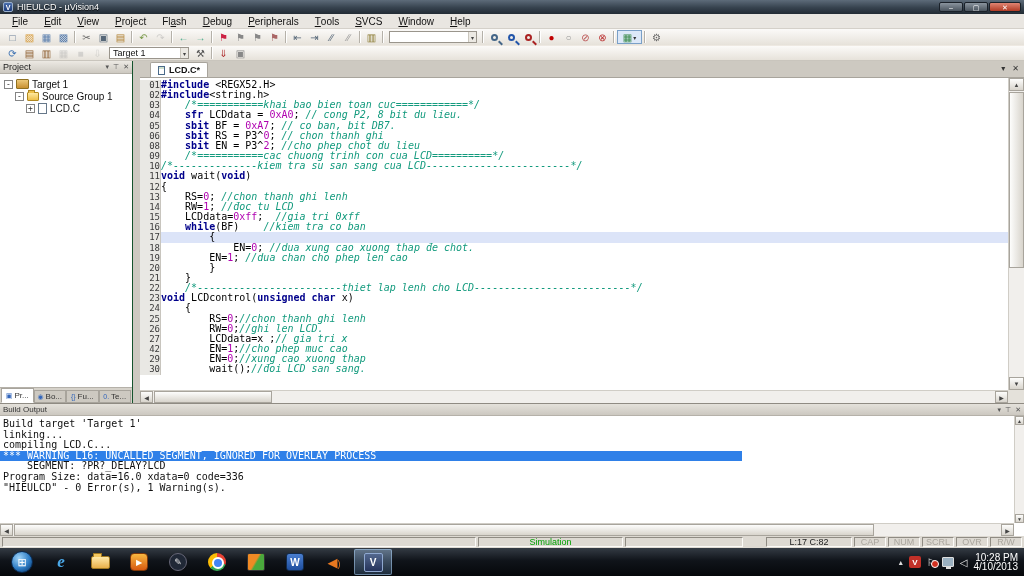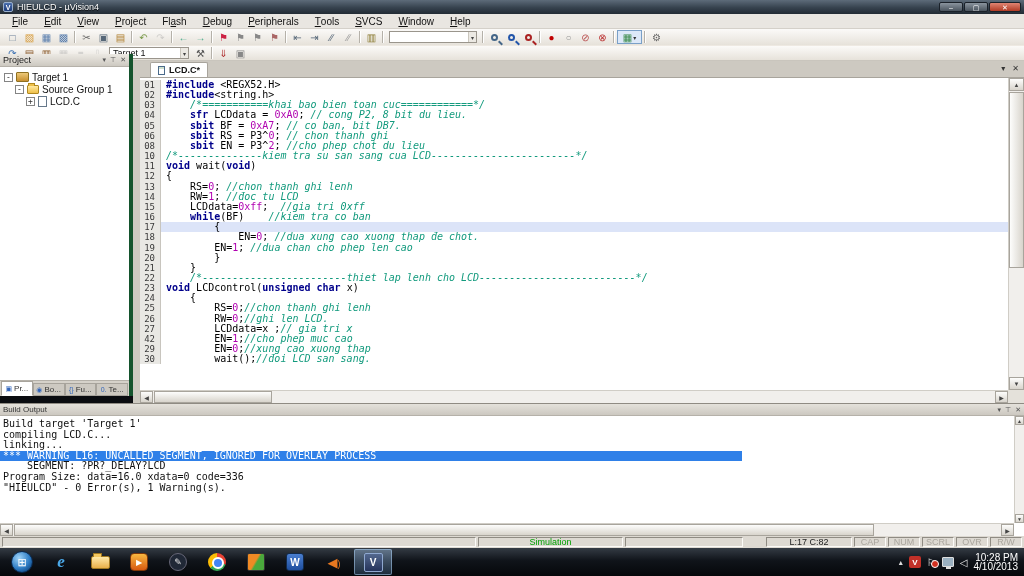--- a/index.html
+++ b/index.html
@@ -44,22 +44,22 @@
   .combo-caret { font-size:6px; color:#444; padding:0 2px; height:100%; display:flex; align-items:center;
     background:#ece9e3; border-left:1px solid #cac6bd; }
   .target-combo { width:80px; height:12px; background:#fff; border:1px solid #9a958c; margin:0 3px;
     display:flex; align-items:center; font-size:9px; padding-left:3px; flex:none; color:#111; }
   .target-combo .tc-label { flex:1; }
   .mag { width:7px; height:7px; border:2px solid currentColor; border-radius:50%; position:relative; }
   .mag::after { content:""; position:absolute; left:5px; top:6px; width:5px; height:2px;
     background:currentColor; transform:rotate(45deg); }
 
   
-  .project-panel { position:absolute; top:54px; left:0; width:133px; height:342px; background:#fff;
-    border-right:4px solid #14532d; display:flex; flex-direction:column; }
+  .project-panel { position:absolute; top:61px; left:0; width:133px; height:342px; background:#fff;
+    border-right:1px solid #14532d; display:flex; flex-direction:column; }
   .panel-header { height:13px; background:linear-gradient(#ece9e3,#cdc9c1); font-size:9px;
     display:flex; align-items:center; padding:0 3px; color:#222; border-bottom:1px solid #b5b1a9; flex:none; }
   .ph-btns { margin-left:auto; display:flex; gap:4px; color:#555; font-size:7px; align-items:center; }
   .tree { flex:1; font-size:10px; padding-top:4px; color:#111; overflow:hidden; }
   .tree-row { display:flex; align-items:center; height:12px; margin-bottom:0; white-space:nowrap; }
   .exp { width:9px; height:9px; border:1px solid #848484; background:#fff; font-size:8px; line-height:7px;
     text-align:center; color:#333; margin-right:3px; flex:none; font-family:"DejaVu Sans Mono",monospace; }
   .ticon-target { width:13px; height:10px; background:linear-gradient(#ecc878,#c89030); border:1px solid #8f7020;
     margin-right:3px; flex:none; border-radius:1px; }
   .ticon-folder { width:12px; height:9px; background:linear-gradient(#ffe9a0,#eec04a); border:1px solid #b08820;
@@ -83,23 +83,23 @@
   .etab { height:15px; background:#fff; border:1px solid #a8a49c; border-bottom:none;
     display:flex; align-items:center; font-size:9px; font-weight:bold; padding:0 7px; gap:4px; color:#111;
     border-radius:2px 2px 0 0; }
   .page-ico { width:7px; height:9px; background:#fff; border:1px solid #4a6a8a; flex:none;
     box-shadow:inset 0 2px 0 #cfe0cf; }
   .tabbar-btns { position:absolute; right:5px; top:3px; display:flex; gap:7px; font-size:8px; color:#333; }
 
   .code { position:absolute; top:17px; left:0; right:16px; bottom:13px; background:#fff; overflow:hidden;
     font-family:"DejaVu Sans Mono",monospace; font-size:10px; padding-top:2px; }
   .cl { display:flex; height:10.17px; line-height:10.4px; white-space:pre; }
-  .gut { width:21px; flex:none; background:#e9e8e4; color:#3a3a3a; text-align:right; padding-right:5px;
+  .gut { width:21px; flex:none; background:#e9e8e4; color:#3a3a3a; text-align:right; 
     border-right:1px solid #c8c5be; font-size:9px; }
-  .ctext { flex:1; padding-left:5px; color:#000; }
+  .ctext { flex:1; color:#000; }
   .cl.hl .ctext { background:#dce4f8; }
   .kw  { color:#00008b; font-weight:bold; }
   .num { color:#b000b0; }
   .cmt { color:#129a7d; font-style:italic; }
 
   .vscroll { position:absolute; top:17px; right:0; width:16px; bottom:13px; background:#f1efec;
     border-left:1px solid #d0cdc6; }
   .hscroll { position:absolute; left:0; right:16px; bottom:0; height:13px; background:#f1efec;
     border-top:1px solid #d0cdc6; }
   .sb-btn { position:absolute; background:linear-gradient(#fdfdfc,#d8d4cc); border:1px solid #a8a49c;
@@ -420,20 +420,21 @@
       </div>
     </div>
     <div class="code" id="code">
         <div class="cl"><span class="gut">01</span><span class="ctext"><span class="kw">#include</span><span> &lt;REGX52.H&gt;</span></span></div>
         <div class="cl"><span class="gut">02</span><span class="ctext"><span class="kw">#include</span><span>&lt;string.h&gt;</span></span></div>
         <div class="cl"><span class="gut">03</span><span class="ctext"><span>    </span><span class="cmt">/*===========khai bao bien toan cuc============*/</span></span></div>
         <div class="cl"><span class="gut">04</span><span class="ctext"><span>    </span><span class="kw">sfr</span><span> LCDdata = </span><span class="num">0xA0</span><span>; </span><span class="cmt">// cong P2, 8 bit du lieu.</span></span></div>
         <div class="cl"><span class="gut">05</span><span class="ctext"><span>    </span><span class="kw">sbit</span><span> BF = </span><span class="num">0xA7</span><span>; </span><span class="cmt">// co ban, bit DB7.</span></span></div>
         <div class="cl"><span class="gut">06</span><span class="ctext"><span>    </span><span class="kw">sbit</span><span> RS = P3^</span><span class="num">0</span><span>; </span><span class="cmt">// chon thanh ghi</span></span></div>
         <div class="cl"><span class="gut">08</span><span class="ctext"><span>    </span><span class="kw">sbit</span><span> EN = P3^</span><span class="num">2</span><span>; </span><span class="cmt">//cho phep chot du lieu</span></span></div>
+        <div class="cl"><span class="gut">09</span><span class="ctext"><span>    </span><span class="cmt">/*===========cac chuong trinh con cua LCD==========*/</span></span></div>
         <div class="cl"><span class="gut">10</span><span class="ctext"><span class="cmt">/*--------------kiem tra su san sang cua LCD------------------------*/</span></span></div>
         <div class="cl"><span class="gut">11</span><span class="ctext"><span class="kw">void</span><span> wait(</span><span class="kw">void</span><span>)</span></span></div>
         <div class="cl"><span class="gut">12</span><span class="ctext"><span>{</span></span></div>
         <div class="cl"><span class="gut">13</span><span class="ctext"><span>    RS=</span><span class="num">0</span><span>; </span><span class="cmt">//chon thanh ghi lenh</span></span></div>
         <div class="cl"><span class="gut">14</span><span class="ctext"><span>    RW=</span><span class="num">1</span><span>; </span><span class="cmt">//đoc tu LCD</span></span></div>
         <div class="cl"><span class="gut">15</span><span class="ctext"><span>    LCDdata=</span><span class="num">0xff</span><span>;  </span><span class="cmt">//gia tri 0xff</span></span></div>
         <div class="cl"><span class="gut">16</span><span class="ctext"><span>    </span><span class="kw">while</span><span>(BF)    </span><span class="cmt">//kiem tra co ban</span></span></div>
         <div class="cl hl"><span class="gut">17</span><span class="ctext"><span>        {</span></span></div>
         <div class="cl"><span class="gut">18</span><span class="ctext"><span>            EN=</span><span class="num">0</span><span>; </span><span class="cmt">//dua xung cao xuong thap đe chot.</span></span></div>
         <div class="cl"><span class="gut">19</span><span class="ctext"><span>        EN=</span><span class="num">1</span><span>; </span><span class="cmt">//dua chan cho phep len cao</span></span></div>
@@ -466,22 +467,22 @@
     <div class="build-header">
       <span>Build Output</span>
       <span class="ph-btns" id="bph-btns">
           <span>▾</span>
           <span>⊤</span>
           <span>✕</span>
         </span>
     </div>
     <div class="build-content" id="bcontent">
         <div class="bol">Build target 'Target 1'</div>
+        <div class="bol">linking...</div>
         <div class="bol">compiling LCD.C...</div>
-        <div class="bol">linking...</div>
         <div class="bol warn">*** WARNING L16: UNCALLED SEGMENT, IGNORED FOR OVERLAY PROCESS</div>
         <div class="bol">    SEGMENT: ?PR?_DELAY?LCD</div>
         <div class="bol">Program Size: data=16.0 xdata=0 code=336</div>
         <div class="bol">"HIEULCD" - 0 Error(s), 1 Warning(s).</div>
       </div>
     <div class="build-rail" id="brail">
         <span class="sb-btn up">▲</span>
         <span class="sb-btn down">▼</span>
       </div>
     <div class="build-hscroll" id="bhs">

